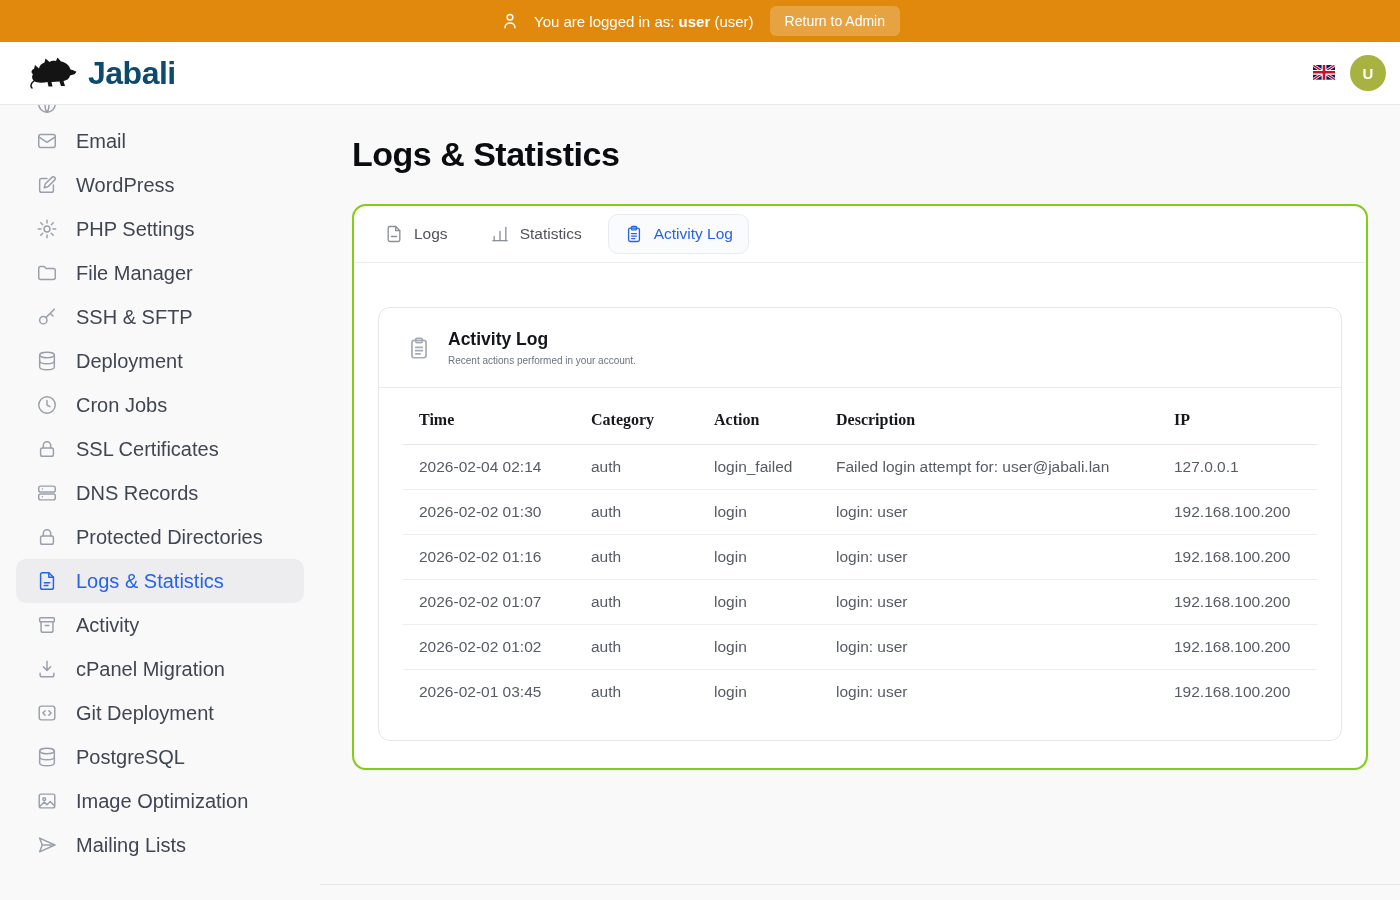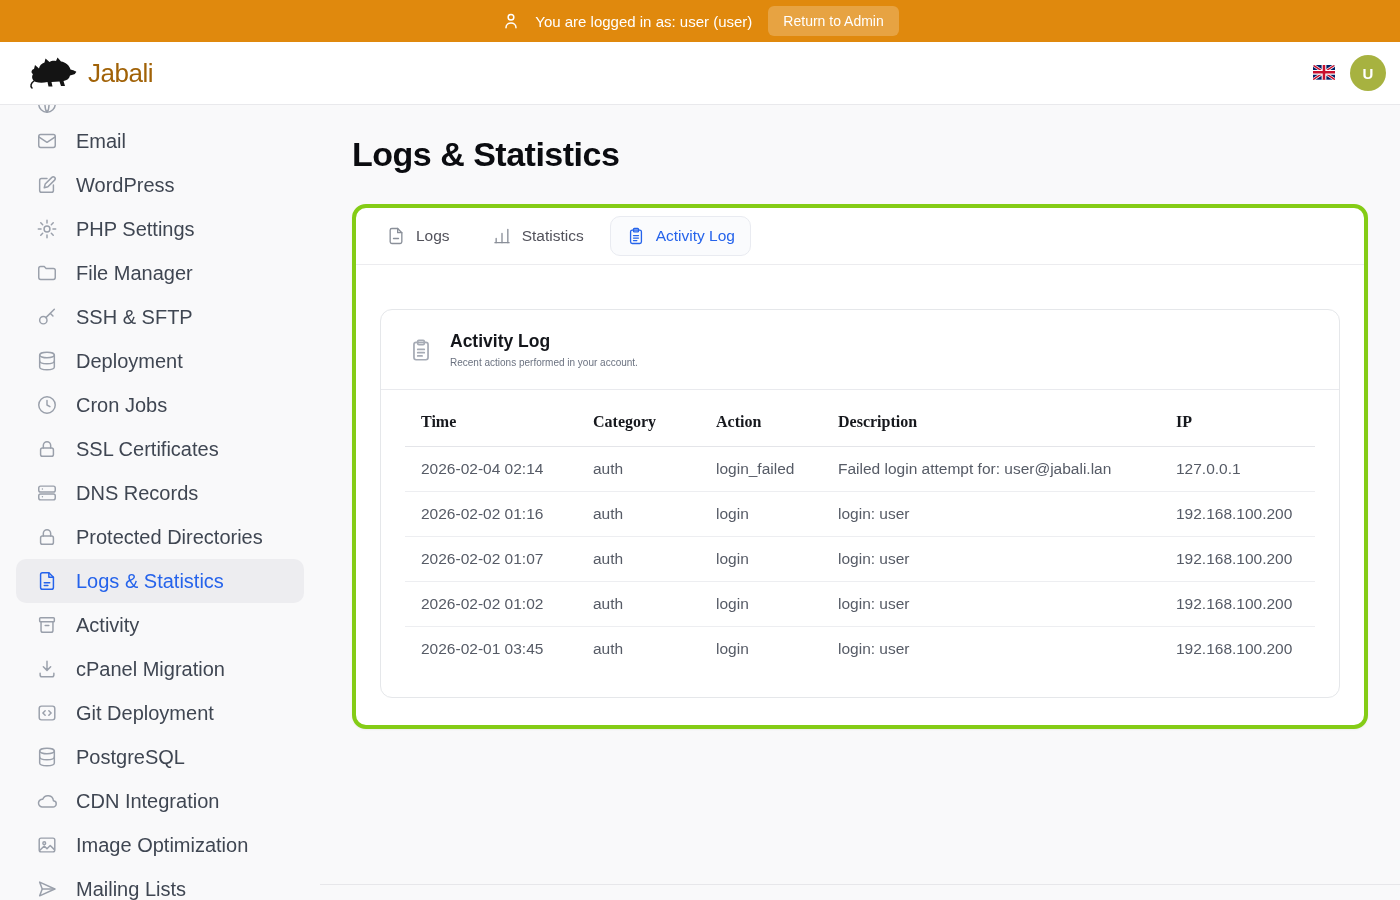--- a/index.html
+++ b/index.html
@@ -4,31 +4,31 @@
 <style>
   * { margin:0; padding:0; box-sizing:border-box; }
   html,body { width:1400px; height:900px; overflow:hidden;
     font-family:"Liberation Sans", sans-serif; background:#f9f9fa; color:#1c1e24; }
 
   
   .topbar { height:42px; background:#e0890d; display:flex; align-items:center;
     justify-content:center; gap:14px; color:#fff; font-size:15px; }
   .topbar .p-icon svg { width:20px; height:20px; stroke:#fff; fill:none; stroke-width:1.8;
     stroke-linecap:round; stroke-linejoin:round; display:block; }
-  .topbar b { font-weight:400; }
+  .topbar b { font-weight:700; }
   .return-btn { background:rgba(255,255,255,0.22); border:none; color:#fff;
     font-size:14px; padding:7px 15px; border-radius:6px; cursor:pointer;
     font-family:inherit; margin-left:2px; }
 
   
   .header { height:63px; background:#fff; border-bottom:1px solid #e9e9ec;
     display:flex; align-items:center; padding:0 14px 0 28px; }
   .brand { display:flex; align-items:center; gap:10px; }
   .brand svg { width:50px; height:38px; display:block; }
-  .brand-name { font-size:26px; font-weight:400; color:#a16207; letter-spacing:-0.5px; }
+  .brand-name { font-size:32px; font-weight:700; color:#0c4a6e; letter-spacing:-0.5px; }
   .header-right { margin-left:auto; display:flex; align-items:center; gap:15px; }
   .flag { width:22px; height:16px; border-radius:2px; overflow:hidden; display:block; cursor:pointer; }
   .avatar { width:36px; height:36px; border-radius:50%; background:#a7b240; color:#fff;
     font-weight:700; font-size:15px; display:flex; align-items:center; justify-content:center;
     cursor:pointer; }
 
   
   .body-wrap { display:flex; height:795px; }
 
   
@@ -41,21 +41,21 @@
   .side-item.active { background:#ededf0; color:#2563eb; }
   .side-item.active .ic { color:#2563eb; }
   .ic { width:22px; height:22px; flex:none; }
   .ic svg { width:100%; height:100%; display:block; stroke:currentColor; fill:none;
     stroke-width:1.6; stroke-linecap:round; stroke-linejoin:round; }
 
   
   .main { flex:1; display:flex; flex-direction:column; padding:30px 32px 0 32px; }
   h1.page-title { font-size:34px; font-weight:700; color:#0b0c10; letter-spacing:-0.5px; }
 
-  .outer-card { margin-top:30px; background:#fff; border:4px solid #84cc16;
+  .outer-card { margin-top:30px; background:#fff; border:2px solid #84cc16;
     border-radius:14px; box-shadow:0 1px 2px rgba(16,18,24,0.05); }
   .tabs-row { display:flex; align-items:center; gap:10px; padding:8px 14px;
     border-bottom:1px solid #ececef; }
   .tab { display:flex; align-items:center; gap:10px; padding:9px 15px; border-radius:10px;
     font-size:15.5px; color:#52525b; cursor:pointer; background:transparent;
     border:1px solid transparent; font-family:inherit; }
   .tab .ic { width:20px; height:20px; color:#8a8f99; }
   .tab.active { background:#fafbfd; border-color:#e9ebf1; color:#2563eb; }
   .tab.active .ic { color:#2563eb; }
 
@@ -265,28 +265,20 @@
     </div>
     <div class="side-item">
       <span class="ic">
           <svg viewBox="0 0 24 24">
             <ellipse cx="12" cy="5.5" rx="8" ry="3"></ellipse>
             <path d="M4 5.5V12c0 1.7 3.6 3 8 3s8-1.3 8-3V5.5"></path>
             <path d="M4 12v6.5c0 1.7 3.6 3 8 3s8-1.3 8-3V12"></path>
           </svg>
         </span>
       <span>PostgreSQL</span>
-    </div>
-    <div class="side-item">
-      <span class="ic">
-          <svg viewBox="0 0 24 24">
-            <path d="M6.5 18.5a4.2 4.2 0 1 1 .9-8.4A6 6 0 0 1 19 11.7a3.4 3.4 0 0 1-.7 6.8z"></path>
-          </svg>
-        </span>
-      <span>CDN Integration</span>
     </div>
     <div class="side-item">
       <span class="ic">
           <svg viewBox="0 0 24 24">
             <rect x="3.5" y="4.5" width="17" height="15" rx="2"></rect>
             <circle cx="9" cy="10" r="1.5"></circle>
             <path d="M4.5 17.5l4.5-4.5 3 3 3.5-3.5 4 4"></path>
           </svg>
         </span>
       <span>Image Optimization</span>
@@ -374,20 +366,27 @@
               </thead>
               <tbody>
                 <tr>
                   <td>2026-02-04 02:14</td>
                   <td>auth</td>
                   <td>login_failed</td>
                   <td>Failed login attempt for: user@jabali.lan</td>
                   <td>127.0.0.1</td>
                 </tr>
                 <tr>
+                  <td>2026-02-02 01:30</td>
+                  <td>auth</td>
+                  <td>login</td>
+                  <td>login: user</td>
+                  <td>192.168.100.200</td>
+                </tr>
+                <tr>
                   <td>2026-02-02 01:16</td>
                   <td>auth</td>
                   <td>login</td>
                   <td>login: user</td>
                   <td>192.168.100.200</td>
                 </tr>
                 <tr>
                   <td>2026-02-02 01:07</td>
                   <td>auth</td>
                   <td>login</td>

